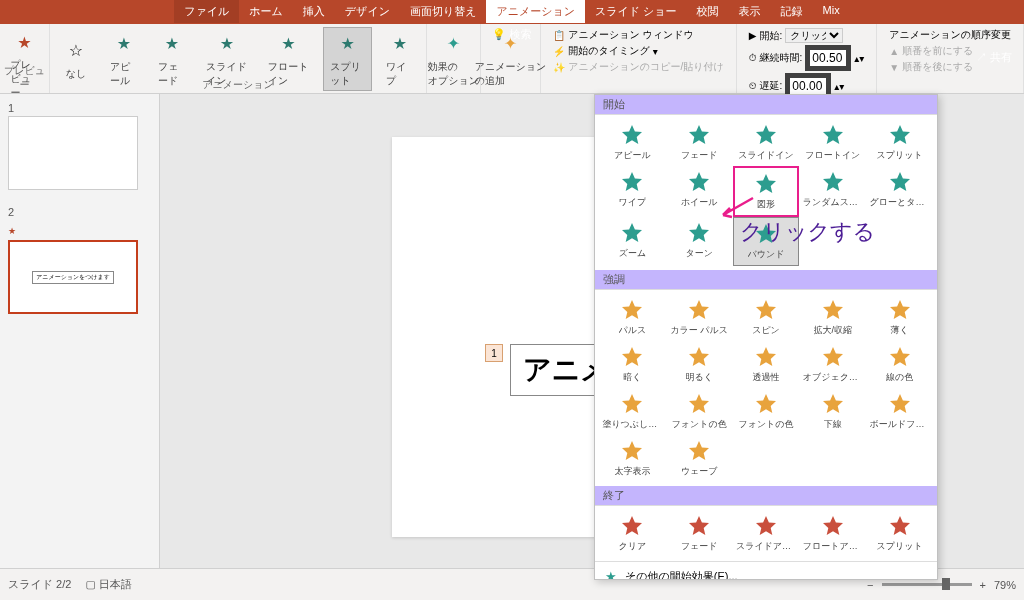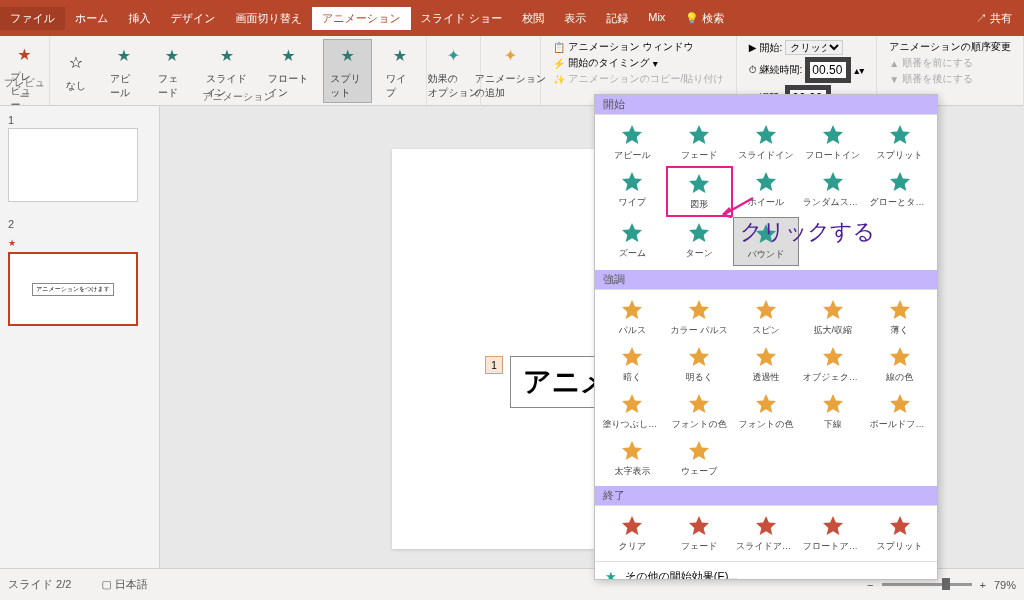--- a/index.html
+++ b/index.html
@@ -1,18 +1,18 @@
 <!DOCTYPE html>
 <html><head>
 <meta charset="utf-8">
 <style>
 * { margin: 0; padding: 0; box-sizing: border-box; font-family: "Meiryo UI", sans-serif; }
 body { background: #f3f3f3; width: 1024px; height: 600px; overflow: hidden; position: relative; }
 
-.titlebar { height: 36px; background: #b7472a; display: flex; align-items: center; color: #fff; font-size: 11px; }
+.titlebar { height: 24px; background: #b7472a; display: flex; align-items: center; color: #fff; font-size: 11px; flex-direction: column; }
 .tabs { display: flex; gap: 0; }
 .tab { padding: 4px 10px; cursor: pointer; }
 .tab.active { background: #fff; color: #b7472a; }
 .tab.file { background: #a33e24; }
 .share { margin-left: auto; padding: 4px 12px; }
 
 .ribbon { height: 70px; background: #f3f2f1; border-bottom: 1px solid #d0d0d0; display: flex; }
 .rgroup { border-right: 1px solid #e0e0e0; padding: 2px 6px; display: flex; flex-direction: column; align-items: center; position: relative; }
 .rgroup-label { position: absolute; bottom: 1px; left: 0; right: 0; text-align: center; font-size: 10px; color: #666; }
 .ritems { display: flex; gap: 8px; flex: 1; align-items: center; }
@@ -53,21 +53,21 @@
 .gal-item.hover { background: #ddd; border: 1px solid #888; }
 .gal-item .gicn { width: 24px; height: 24px; display: flex; align-items: center; justify-content: center; font-size: 22px; }
 .gal-item .glbl { font-size: 9px; color: #444; margin-top: 2px; white-space: nowrap; overflow: hidden; text-overflow: ellipsis; max-width: 60px; }
 .gal-footer { border-top: 1px solid #ddd; padding: 4px 0; }
 .gal-link { display: flex; align-items: center; gap: 6px; padding: 3px 10px; font-size: 11px; cursor: pointer; }
 .gal-link .gstar { width: 14px; font-size: 13px; }
 
 .annotation { position: absolute; top: 217px; left: 740px; color: #4c1d95; font-size: 22px; font-weight: 500; z-index: 200; }
 .arrow { position: absolute; top: 193px; left: 718px; z-index: 200; }
 
-.statusbar { position: absolute; bottom: 0; left: 0; right: 0; height: 32px; background: #f3f2f1; border-top: 1px solid #d0d0d0; display: flex; align-items: center; font-size: 11px; color: #555; padding: 0 8px; gap: 30px; }
+.statusbar { position: absolute; bottom: 0; left: 0; right: 0; height: 32px; background: #f3f2f1; border-top: 1px solid #d0d0d0; display: flex; align-items: center; font-size: 11px; color: #555; padding: 0 8px; gap: 14px; }
 .statusbar .right { margin-left: auto; display: flex; align-items: center; gap: 8px; }
 .zoom-slider { width: 90px; height: 3px; background: #999; position: relative; }
 .zoom-thumb { width: 8px; height: 12px; background: #666; position: absolute; top: -5px; left: 60px; }
 
 svg.star { width: 24px; height: 24px; }
 </style>
 </head>
 <body>
 
 <div class="titlebar">
@@ -237,35 +237,35 @@
           <div class="glbl">スプリット</div>
         </div>
         <div class="gal-item">
           <div class="gicn">
             <svg class="star" viewBox="0 0 24 24">
               <path fill="#2d9d8f" d="M12 2l2.9 6.5 7.1.6-5.3 4.8 1.6 7L12 17.3 5.7 21l1.6-7L2 9.1l7.1-.6z"></path>
             </svg>
           </div>
           <div class="glbl">ワイプ</div>
         </div>
+        <div class="gal-item">
+          <div class="gicn">
+            <svg class="star" viewBox="0 0 24 24">
+              <path fill="#2d9d8f" d="M12 2l2.9 6.5 7.1.6-5.3 4.8 1.6 7L12 17.3 5.7 21l1.6-7L2 9.1l7.1-.6z"></path>
+            </svg>
+          </div>
+          <div class="glbl">ホイール</div>
+        </div>
         <div class="gal-item highlighted">
           <div class="gicn">
             <svg class="star" viewBox="0 0 24 24">
               <path fill="#2d9d8f" d="M12 2l2.9 6.5 7.1.6-5.3 4.8 1.6 7L12 17.3 5.7 21l1.6-7L2 9.1l7.1-.6z"></path>
             </svg>
           </div>
           <div class="glbl">図形</div>
-        </div>
-        <div class="gal-item">
-          <div class="gicn">
-            <svg class="star" viewBox="0 0 24 24">
-              <path fill="#2d9d8f" d="M12 2l2.9 6.5 7.1.6-5.3 4.8 1.6 7L12 17.3 5.7 21l1.6-7L2 9.1l7.1-.6z"></path>
-            </svg>
-          </div>
-          <div class="glbl">ホイール</div>
         </div>
         <div class="gal-item">
           <div class="gicn">
             <svg class="star" viewBox="0 0 24 24">
               <path fill="#2d9d8f" d="M12 2l2.9 6.5 7.1.6-5.3 4.8 1.6 7L12 17.3 5.7 21l1.6-7L2 9.1l7.1-.6z"></path>
             </svg>
           </div>
           <div class="glbl">ランダムスト...</div>
         </div>
         <div class="gal-item">

